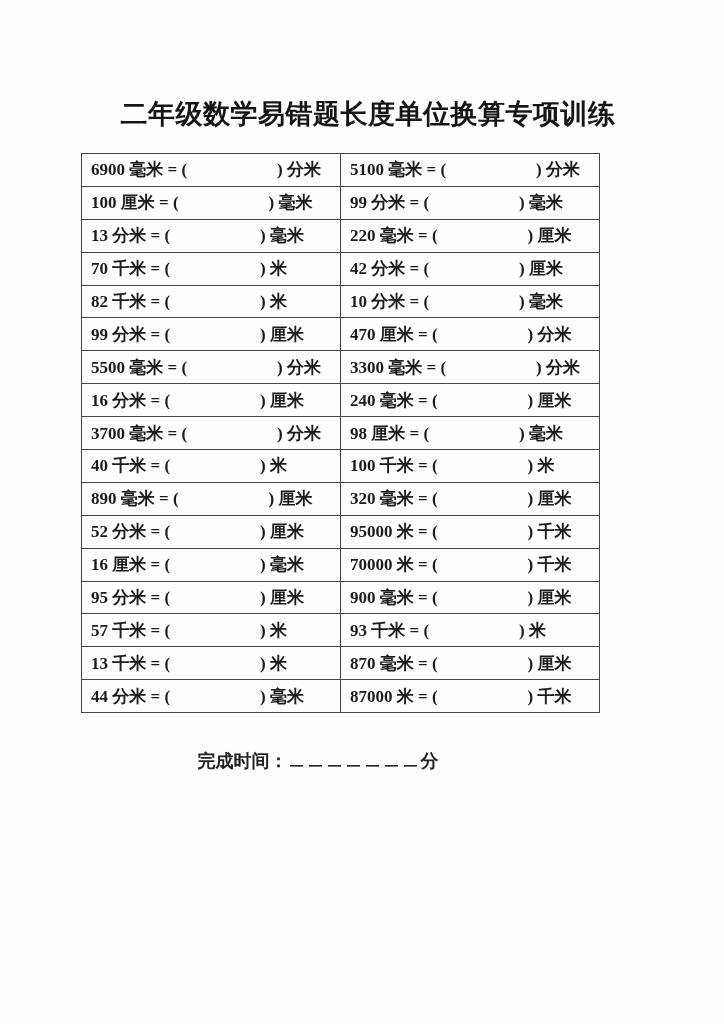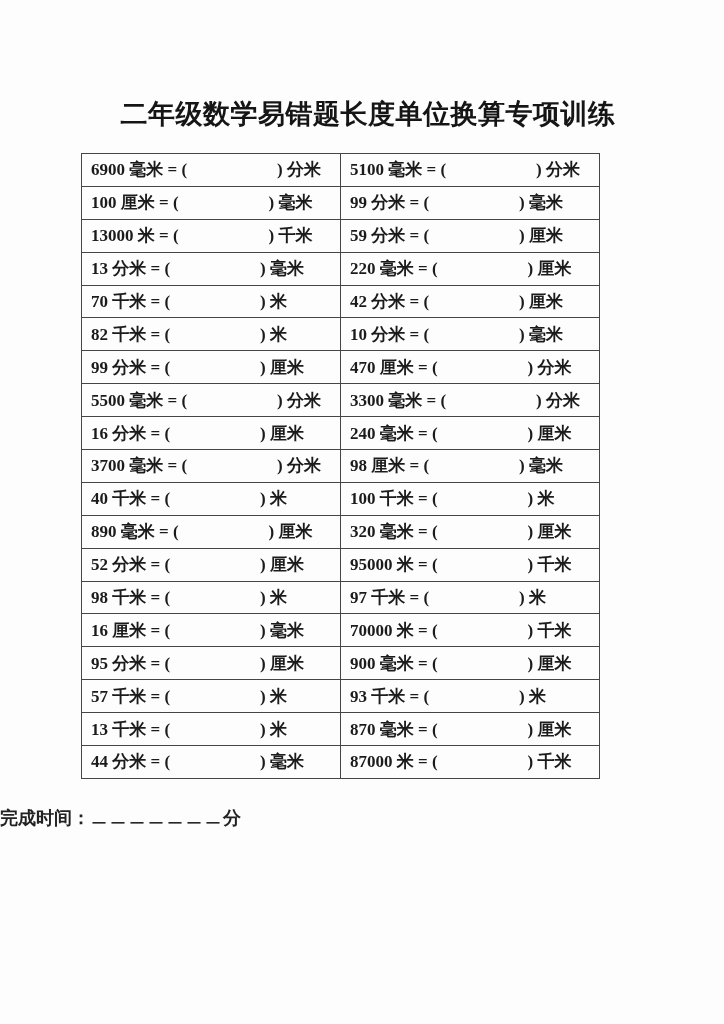--- a/index.html
+++ b/index.html
@@ -45,23 +45,23 @@
     white-space: nowrap;
     vertical-align: middle;
     color: #1b1b1b;
   }
   .answer-blank {
     display: inline-block;
     width: 90px;
     height: 1px;
   }
   .footer {
-    margin-top: 27px;
+    margin-top: 36px;
     padding-right: 88px;
-    text-align: left;
+    text-align: center;
     font-size: 18px;
     font-weight: bold;
     color: #222;
   }
   .footer .blank {
     letter-spacing: 1px;
     position: relative;
     top: -3px;
   }
 </style>
@@ -73,24 +73,20 @@
 
   <table class="problems">
     <tbody id="rows">
         <tr>
           <td><span>6900 毫米 = (</span><span class="answer-blank"></span><span>) 分米</span></td>
           <td><span>5100 毫米 = (</span><span class="answer-blank"></span><span>) 分米</span></td>
         </tr>
         <tr>
           <td><span>100 厘米 = (</span><span class="answer-blank"></span><span>) 毫米</span></td>
           <td><span>99 分米 = (</span><span class="answer-blank"></span><span>) 毫米</span></td>
-        </tr>
-        <tr>
-          <td><span>13000 米 = (</span><span class="answer-blank"></span><span>) 千米</span></td>
-          <td><span>59 分米 = (</span><span class="answer-blank"></span><span>) 厘米</span></td>
         </tr>
         <tr>
           <td><span>13 分米 = (</span><span class="answer-blank"></span><span>) 毫米</span></td>
           <td><span>220 毫米 = (</span><span class="answer-blank"></span><span>) 厘米</span></td>
         </tr>
         <tr>
           <td><span>70 千米 = (</span><span class="answer-blank"></span><span>) 米</span></td>
           <td><span>42 分米 = (</span><span class="answer-blank"></span><span>) 厘米</span></td>
         </tr>
         <tr>
@@ -119,24 +115,20 @@
         </tr>
         <tr>
           <td><span>890 毫米 = (</span><span class="answer-blank"></span><span>) 厘米</span></td>
           <td><span>320 毫米 = (</span><span class="answer-blank"></span><span>) 厘米</span></td>
         </tr>
         <tr>
           <td><span>52 分米 = (</span><span class="answer-blank"></span><span>) 厘米</span></td>
           <td><span>95000 米 = (</span><span class="answer-blank"></span><span>) 千米</span></td>
         </tr>
         <tr>
-          <td><span>98 千米 = (</span><span class="answer-blank"></span><span>) 米</span></td>
-          <td><span>97 千米 = (</span><span class="answer-blank"></span><span>) 米</span></td>
-        </tr>
-        <tr>
           <td><span>16 厘米 = (</span><span class="answer-blank"></span><span>) 毫米</span></td>
           <td><span>70000 米 = (</span><span class="answer-blank"></span><span>) 千米</span></td>
         </tr>
         <tr>
           <td><span>95 分米 = (</span><span class="answer-blank"></span><span>) 厘米</span></td>
           <td><span>900 毫米 = (</span><span class="answer-blank"></span><span>) 厘米</span></td>
         </tr>
         <tr>
           <td><span>57 千米 = (</span><span class="answer-blank"></span><span>) 米</span></td>
           <td><span>93 千米 = (</span><span class="answer-blank"></span><span>) 米</span></td>

